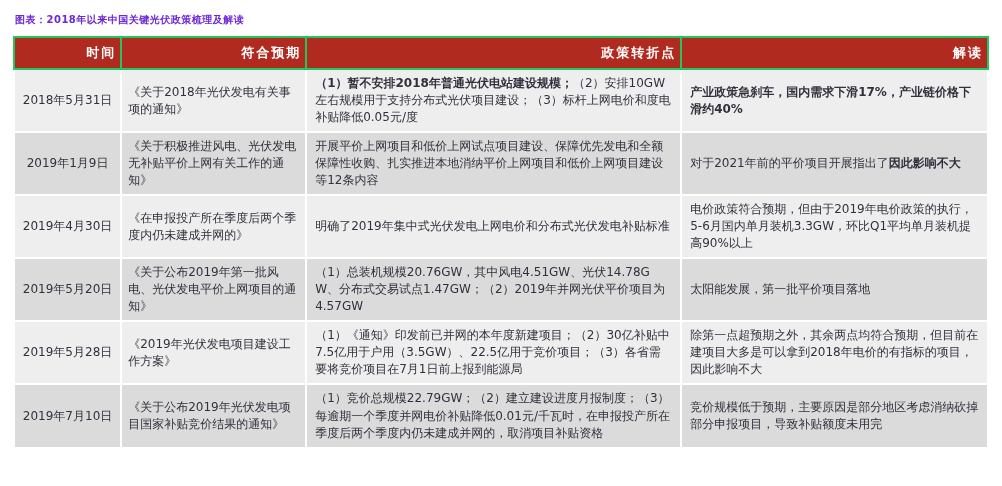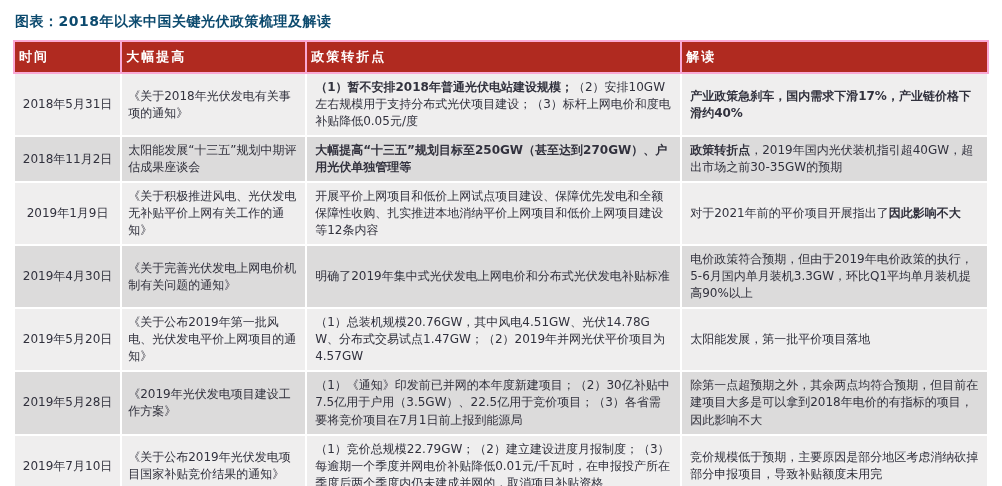--- a/index.html
+++ b/index.html
@@ -8,35 +8,35 @@
     --row-even:#dcdbdb;
     --ink:#31313d;
   }
   html,body{margin:0;padding:0;}
   body{
     width:1002px;height:486px;overflow:hidden;background:#ffffff;
     font-family:"DejaVu Sans","Liberation Sans",sans-serif;
   }
   .page{width:1002px;height:486px;background:#ffffff;box-sizing:border-box;}
   .figure-title{
-    font-size:14px;font-weight:700;color:#0c4a6e;
+    font-size:10px;font-weight:700;color:#6d28d9;
     padding:13px 0 9px 15px;letter-spacing:0.5px;
   }
   table.policy-table{
     border-collapse:collapse;table-layout:fixed;
     width:976px;margin-left:13px;
   }
   col.c-time{width:11%;}
   col.c-policy{width:19%;}
   col.c-content{width:38.5%;}
   col.c-interp{width:31.5%;}
   th{
     background:var(--accent);color:#ffffff;
-    font-size:13px;font-weight:700;text-align:left;
-    padding:6px 4px;border:2px solid #f9a8d4;letter-spacing:2px;
+    font-size:13px;font-weight:700;text-align:right;
+    padding:6px 4px;border:2px solid #22c55e;letter-spacing:2px;
   }
   td{
     font-size:12px;color:var(--ink);line-height:1.42;
     padding:5px 8px;border:2px solid #ffffff;vertical-align:middle;
     word-break:break-all;
   }
   tbody tr:nth-child(odd){background:var(--row-odd);}
   tbody tr:nth-child(even){background:var(--row-even);}
   td.cell-time{text-align:center;padding:5px 2px;}
   td.cell-policy{padding:5px 6px;}
@@ -51,47 +51,41 @@
   <table class="policy-table">
     <colgroup>
       <col class="c-time">
         <col class="c-policy">
         <col class="c-content">
         <col class="c-interp">
     </colgroup>
     <thead>
       <tr>
         <th>时间</th>
-        <th>大幅提高</th>
+        <th>符合预期</th>
         <th>政策转折点</th>
         <th>解读</th>
       </tr>
     </thead>
     <tbody id="table-body">
         <tr>
           <td class="cell-time"><span class="seg">2018年5月31日</span></td>
           <td class="cell-policy"><span class="seg">《关于2018年光伏发电有关事项的通知》</span></td>
           <td class="cell-content"><span class="seg bold">（1）暂不安排2018年普通光伏电站建设规模；</span><span class="seg">（2）安排10GW左右规模用于支持分布式光伏项目建设；（3）标杆上网电价和度电补贴降低0.05元/度</span></td>
           <td class="cell-interp"><span class="seg bold">产业政策急刹车，国内需求下滑17%，产业链价格下滑约40%</span></td>
         </tr>
         <tr>
-          <td class="cell-time"><span class="seg">2018年11月2日</span></td>
-          <td class="cell-policy"><span class="seg">太阳能发展“十三五”规划中期评估成果座谈会</span></td>
-          <td class="cell-content"><span class="seg bold">大幅提高“十三五”规划目标至250GW（甚至达到270GW）、户用光伏单独管理等</span></td>
-          <td class="cell-interp"><span class="seg bold">政策转折点</span><span class="seg">，2019年国内光伏装机指引超40GW，超出市场之前30-35GW的预期</span></td>
-        </tr>
-        <tr>
           <td class="cell-time"><span class="seg">2019年1月9日</span></td>
           <td class="cell-policy"><span class="seg">《关于积极推进风电、光伏发电无补贴平价上网有关工作的通知》</span></td>
           <td class="cell-content"><span class="seg">开展平价上网项目和低价上网试点项目建设、保障优先发电和全额保障性收购、扎实推进本地消纳平价上网项目和低价上网项目建设等12条内容</span></td>
           <td class="cell-interp"><span class="seg">对于2021年前的平价项目开展指出了</span><span class="seg bold">因此影响不大</span></td>
         </tr>
         <tr>
           <td class="cell-time"><span class="seg">2019年4月30日</span></td>
-          <td class="cell-policy"><span class="seg">《关于完善光伏发电上网电价机制有关问题的通知》</span></td>
+          <td class="cell-policy"><span class="seg">《在申报投产所在季度后两个季度内仍未建成并网的》</span></td>
           <td class="cell-content"><span class="seg">明确了2019年集中式光伏发电上网电价和分布式光伏发电补贴标准</span></td>
           <td class="cell-interp"><span class="seg">电价政策符合预期，但由于2019年电价政策的执行，5-6月国内单月装机3.3GW，环比Q1平均单月装机提高90%以上</span></td>
         </tr>
         <tr>
           <td class="cell-time"><span class="seg">2019年5月20日</span></td>
           <td class="cell-policy"><span class="seg">《关于公布2019年第一批风电、光伏发电平价上网项目的通知》</span></td>
           <td class="cell-content"><span class="seg">（1）总装机规模20.76GW，其中风电4.51GW、光伏14.78GW、分布式交易试点1.47GW；（2）2019年并网光伏平价项目为4.57GW</span></td>
           <td class="cell-interp"><span class="seg">太阳能发展，第一批平价项目落地</span></td>
         </tr>
         <tr>

